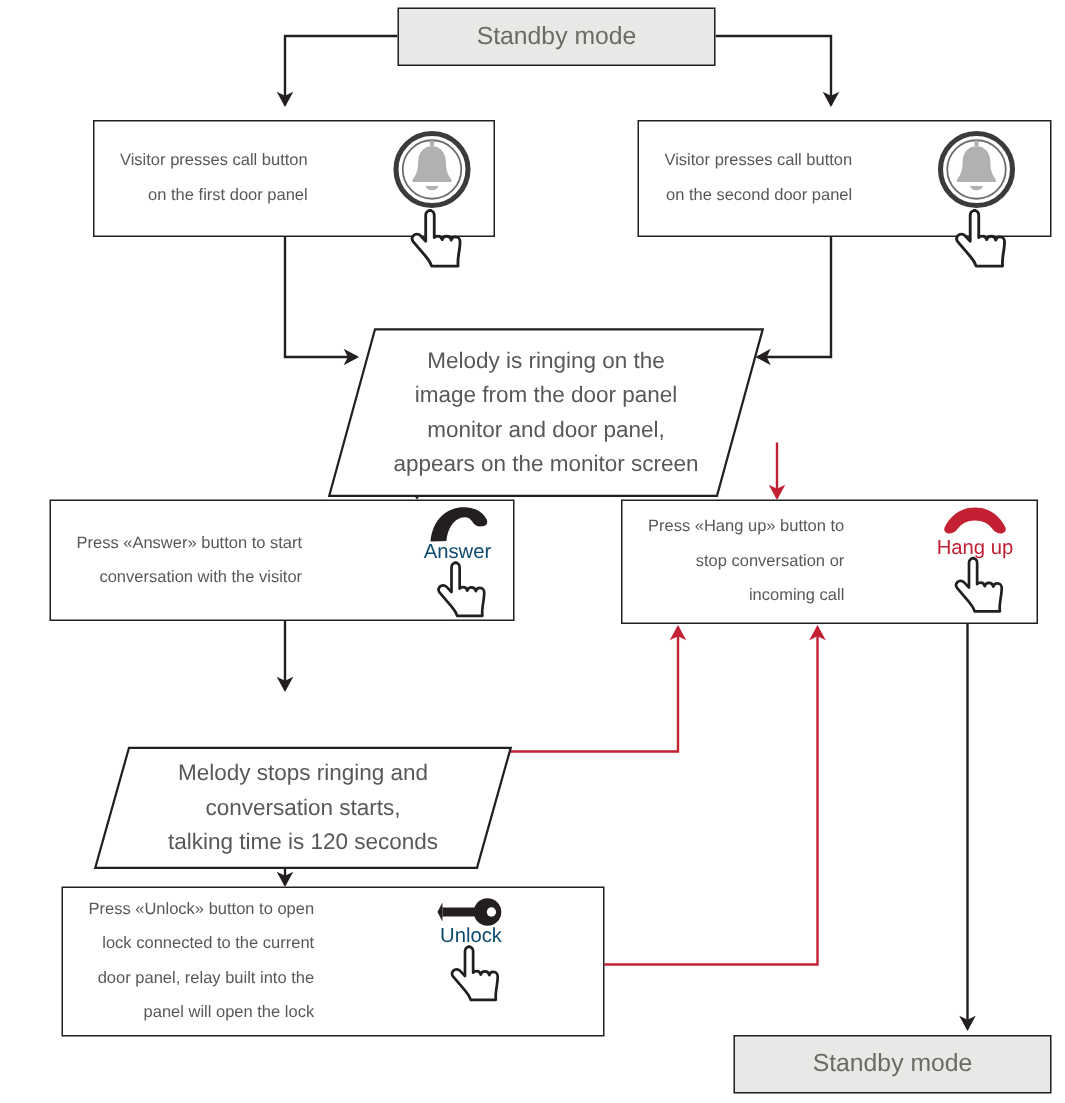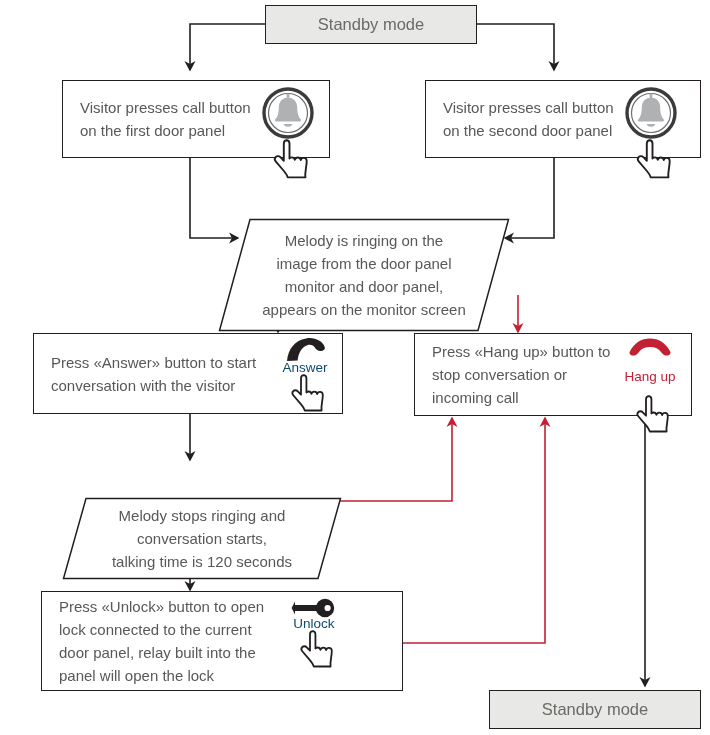--- a/index.html
+++ b/index.html
@@ -29,20 +29,21 @@
   .node {
     position: absolute;
     box-sizing: border-box;
     display: flex;
     align-items: center;
     color: #58585b;
   }
   .rect {
     border: 1.4px solid #231f20;
     background: #ffffff;
+    text-align: right;
   }
   .terminal {
     border: 1.4px solid #231f20;
     background: #e8e8e6;
     justify-content: center;
     color: #6b6a67;
     font-size: 16.5px;
   }
   .para-wrap {
     position: absolute;
@@ -64,21 +65,21 @@
     flex-direction: column;
     align-items: center;
     justify-content: center;
     color: #58585b;
     font-size: 15px;
     line-height: 23px;
     text-align: center;
   }
 
   .body-text {
-    font-size: 15px;
+    font-size: 11px;
     line-height: 23px;
     color: #58585b;
     white-space: pre-line;
   }
   .pad-l { padding-left: 17px; }
 
   
   .icon-cell {
     position: absolute;
     display: flex;
@@ -228,21 +229,21 @@
                c-1.5 0 -2.6 0.9 -3 2.3 c-0.4 -1.5 -1.4 -2.4 -2.9 -2.4
                c-1 0 -1.9 0.4 -2.4 1 V5.6 c0 -1.9 -1.3 -3.4 -3.3 -3.4 z" fill="#ffffff" stroke="#231f20" stroke-width="1.9" stroke-linejoin="round"></path>
     </svg>
   </div>
 
   <div class="node rect" style="left:414px; top:333px; width:278px; height:83px;">
     <span class="body-text pad-l">Press «Hang up» button to
 stop conversation or
 incoming call</span>
   </div>
-  <div class="icon-cell" style="left:615px; top:337px; width:70px;gap:12px;">
+  <div class="icon-cell" style="left:615px; top:337px; width:70px;">
     <svg width="44" height="22" viewBox="0 0 44 22">
       <path d="M1.8 14.5 C6 5.8 13.5 1.4 22 1.4 C30.5 1.4 38 5.8 42.2 14.5
                C43.2 16.6 41.6 18.6 39 18.6 C36.4 18.6 34.8 17.4 33.4 15.4
                C30.8 11.8 27 10 22 10 C17 10 13.2 11.8 10.6 15.4
                C9.2 17.4 7.6 18.6 5 18.6 C2.4 18.6 0.8 16.6 1.8 14.5 Z" fill="#c32034"></path>
     </svg>
     <span class="icon-label red">Hang up</span>
     <svg class="hand" width="46" height="40" viewBox="0 0 46 42">
       <path d="M22.2 2.2 c-2.1 0 -3.4 1.5 -3.4 3.4 v17.2 l-3.4 -3.6
                c-1.4 -1.5 -3.6 -1.4 -4.8 -0.1 c-1.1 1.2 -1 3 0.1 4.3

